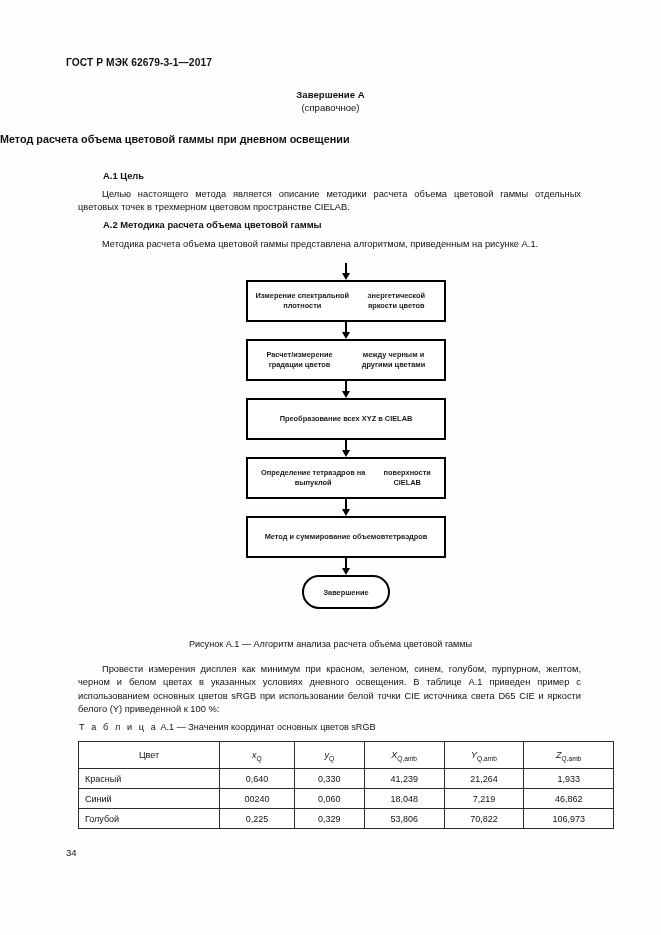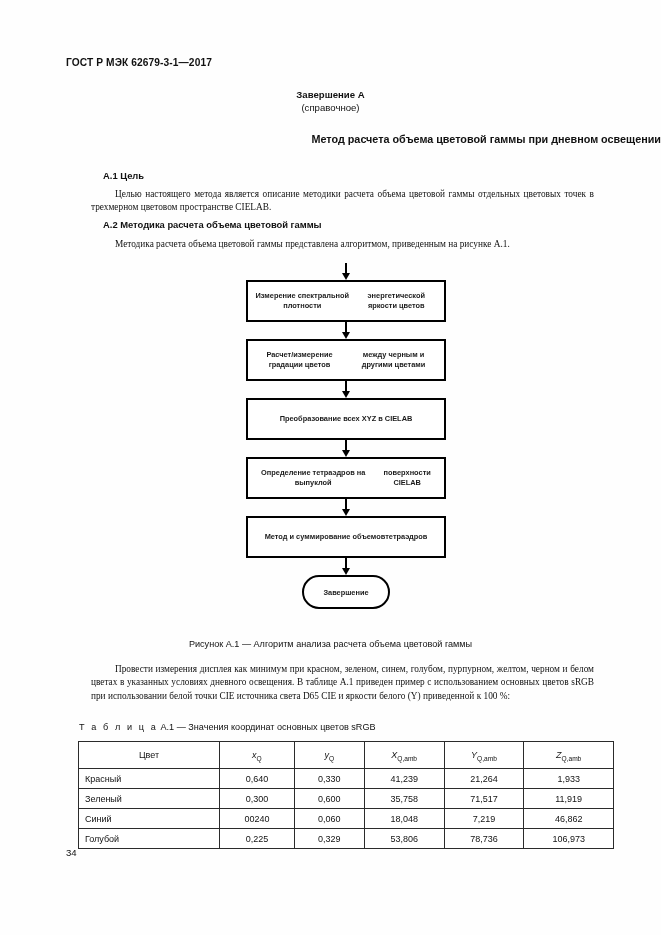--- a/index.html
+++ b/index.html
@@ -44,44 +44,43 @@
     line-height: 13.2px;
   }
   .annex-title { font-weight: bold; }
   .annex-sub { font-weight: normal; }
 
   .method-title {
     position: absolute;
     left: 0;
     right: 0;
     top: 133px;
-    text-align: right;
+    text-align: left;
     font-size: 10.8px;
     font-weight: bold;
   }
 
   
   .sec-head {
     position: absolute;
     left: 103px;
     font-size: 9.4px;
     font-weight: bold;
   }
   #sec-a1 { top: 170px; }
   #sec-a2 { top: 219px; }
 
   .para {
     position: absolute;
-    left: 91px;
+    left: 78px;
     width: 503px;
     font-size: 9.3px;
     line-height: 13.4px;
     text-align: justify;
     text-justify: inter-word;
-    font-family: Liberation Serif, serif;
   }
   #para-a1 { top: 188px; text-indent: 24px; }
   #para-a2 { top: 238px; text-indent: 24px; }
   #para-measure { top: 663px; text-indent: 24px; }
 
   
   .flow {
     position: absolute;
     left: 246px;
     top: 263px;
@@ -314,43 +313,35 @@
       </tr>
     </thead>
     <tbody>
       <tr>
         <td>Красный</td>
         <td>0,640</td>
         <td>0,330</td>
         <td>41,239</td>
         <td>21,264</td>
         <td>1,933</td>
-      </tr>
-      <tr>
-        <td>Зеленый</td>
-        <td>0,300</td>
-        <td>0,600</td>
-        <td>35,758</td>
-        <td>71,517</td>
-        <td>11,919</td>
       </tr>
       <tr>
         <td>Синий</td>
         <td>00240</td>
         <td>0,060</td>
         <td>18,048</td>
         <td>7,219</td>
         <td>46,862</td>
       </tr>
       <tr>
         <td>Голубой</td>
         <td>0,225</td>
         <td>0,329</td>
         <td>53,806</td>
-        <td>78,736</td>
+        <td>70,822</td>
         <td>106,973</td>
       </tr>
     </tbody>
   </table>
 
   <div class="folio">34</div>
 
 </div>
 
 </body></html>

